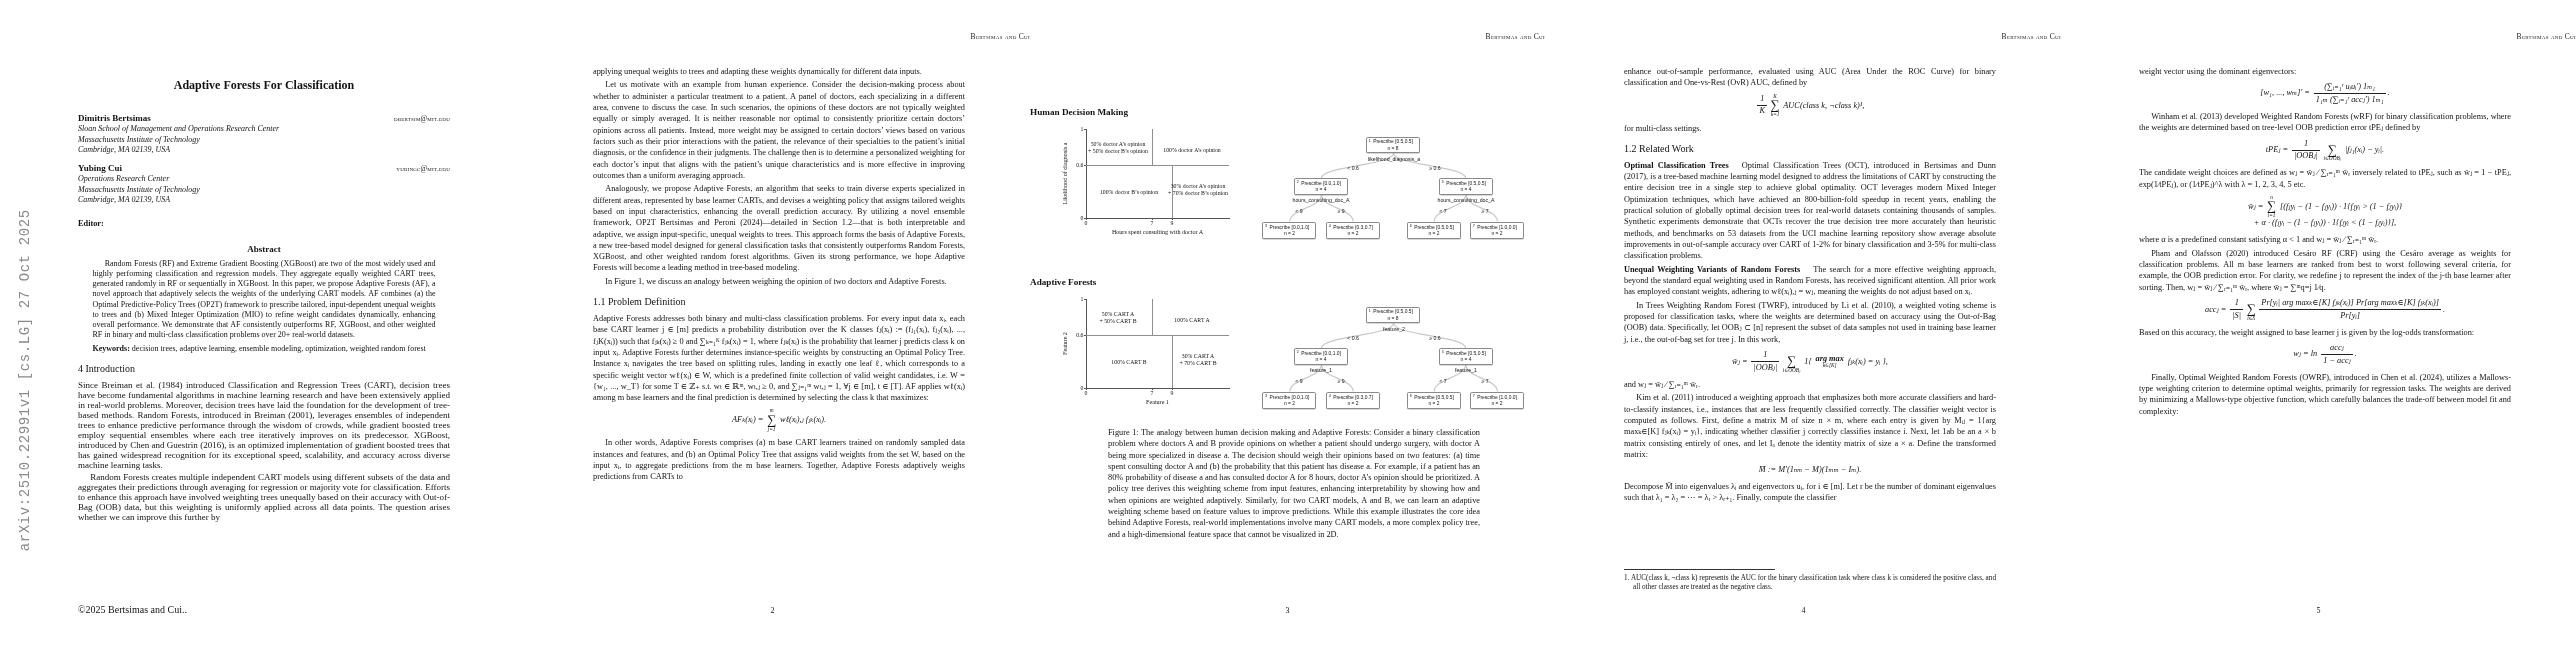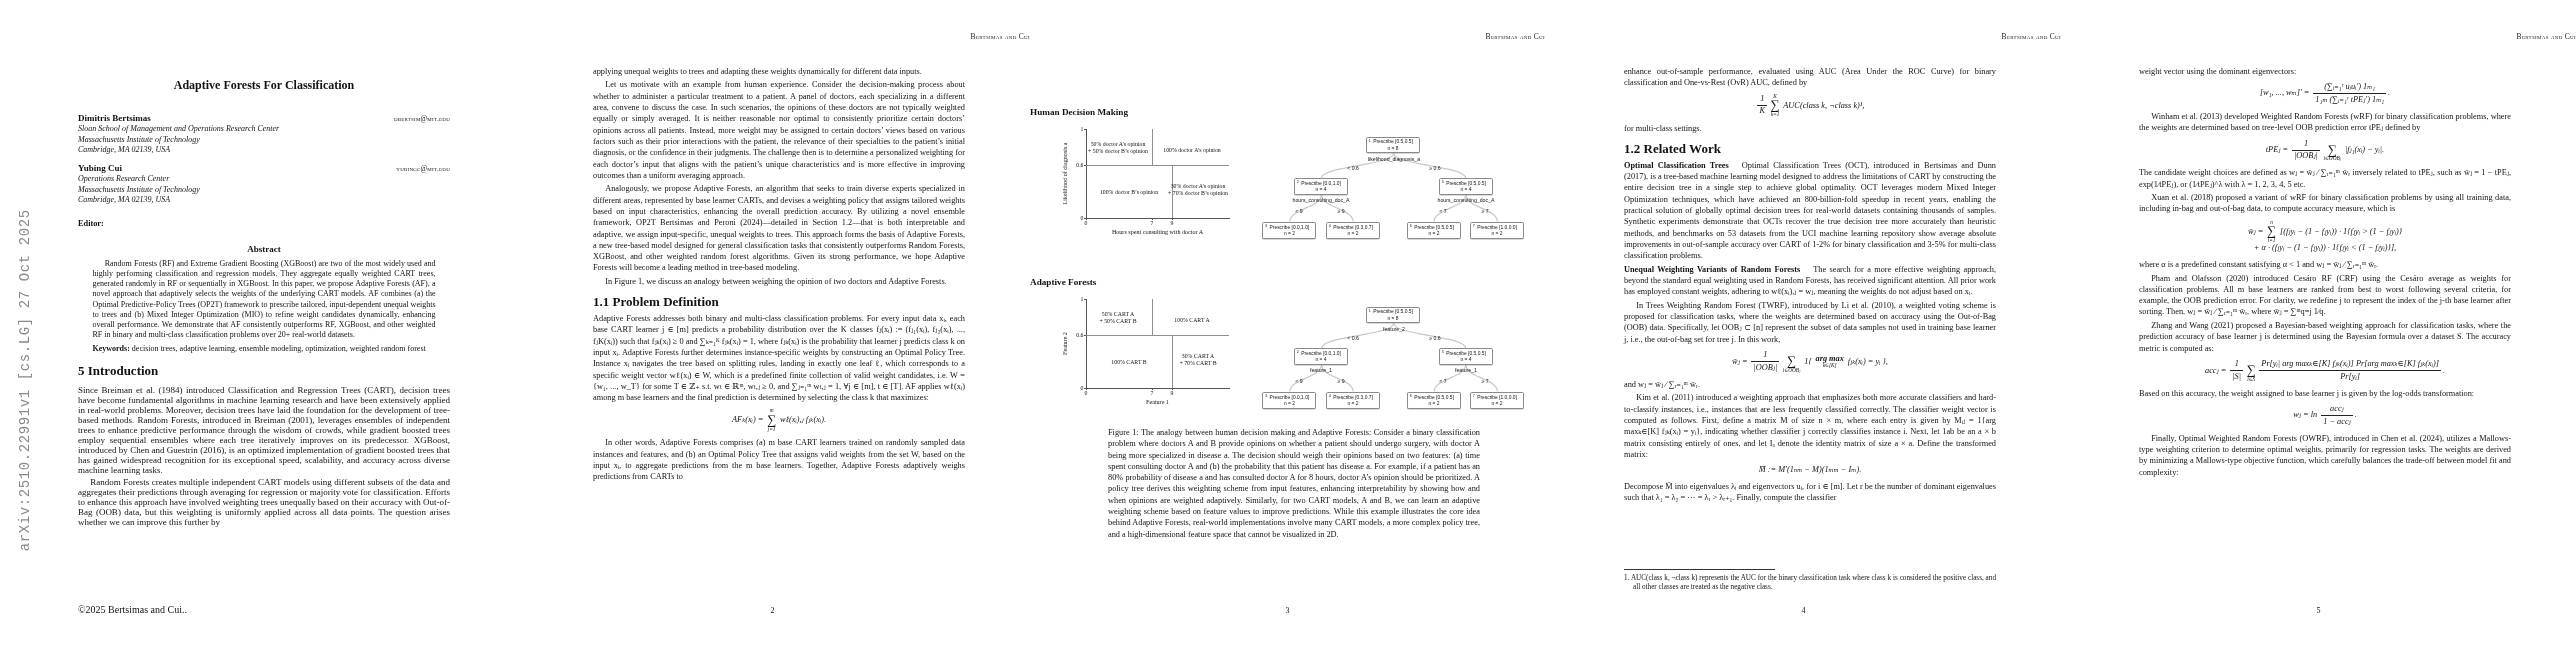--- a/index.html
+++ b/index.html
@@ -22,21 +22,21 @@
   .affil{font-style:italic;font-size:8px;line-height:10.6px;}
   .editor{margin-top:13.3px;font-size:8.3px;font-weight:bold;}
   .abs-title{text-align:center;font-weight:bold;font-size:9px;margin:15.6px 0 5px;}
   .absblock{margin:0 14.5px;font-size:8px;line-height:10.2px;text-align:justify;}
   .abs-text{text-indent:12.2px;}
   .kw{margin-top:3.3px;}
   
   .flowcontent{position:absolute;left:78px;top:66px;width:372px;font-size:8.3px;line-height:11.3px;}
   .para{margin:0 0 2.2px 0;text-indent:12.2px;text-align:justify;}
   .noind{text-indent:0;}
-  .sech{font-weight:bold;font-size:13px;margin:9px 0 5.6px;}
+  .sech{font-weight:normal;font-size:10px;margin:9px 0 5.6px;}
   .runin b{margin-right:13px;}
   .formula{text-align:center;font-style:italic;font-size:8.3px;margin:5px 0 5.6px;line-height:1.25;}
   .frac{display:inline-block;vertical-align:middle;text-align:center;margin:0 1.7px;}
   .frac .num{display:block;padding:0 2.2px 0.6px;border-bottom:0.6px solid #222;}
   .frac .den{display:block;padding:0.6px 2.2px 0;}
   .bigsum,.stk{display:inline-flex;flex-direction:column;align-items:center;vertical-align:middle;margin:0 1.7px;line-height:1;}
   .bigsum .sig{font-size:12.8px;font-style:normal;}
   .bigsum .lim,.stk .lim{font-size:5.3px;font-style:italic;}
   .stk .main{font-size:8.3px;font-weight:bold;}
   .fnblock{position:absolute;left:78px;top:569px;width:372px;}
@@ -90,21 +90,21 @@
       <div class="affil">Operations Research Center</div>
       <div class="affil">Massachusetts Institute of Technology</div>
       <div class="affil">Cambridge, MA 02139, USA</div>
     </div>
     <div class="editor">Editor:</div>
     <div class="abs-title">Abstract</div>
     <div class="absblock">
       <div class="abs-text">Random Forests (RF) and Extreme Gradient Boosting (XGBoost) are two of the most widely used and highly performing classification and regression models. They aggregate equally weighted CART trees, generated randomly in RF or sequentially in XGBoost. In this paper, we propose Adaptive Forests (AF), a novel approach that adaptively selects the weights of the underlying CART models. AF combines (a) the Optimal Predictive-Policy Trees (OP2T) framework to prescribe tailored, input-dependent unequal weights to trees and (b) Mixed Integer Optimization (MIO) to refine weight candidates dynamically, enhancing overall performance. We demonstrate that AF consistently outperforms RF, XGBoost, and other weighted RF in binary and multi-class classification problems over 20+ real-world datasets.</div>
       <div class="kw"><b>Keywords:</b> <span>decision trees, adaptive learning, ensemble modeling, optimization, weighted random forest</span></div>
     </div>
-    <div class="sech">5 Introduction</div>
+    <div class="sech">4 Introduction</div>
     <p class="para noind">Since Breiman et al. (1984) introduced Classification and Regression Trees (CART), decision trees have become fundamental algorithms in machine learning research and have been extensively applied in real-world problems. Moreover, decision trees have laid the foundation for the development of tree-based methods. Random Forests, introduced in Breiman (2001), leverages ensembles of independent trees to enhance predictive performance through the wisdom of crowds, while gradient boosted trees employ sequential ensembles where each tree iteratively improves on its predecessor. XGBoost, introduced by Chen and Guestrin (2016), is an optimized implementation of gradient boosted trees that has gained widespread recognition for its exceptional speed, scalability, and accuracy across diverse machine learning tasks.</p>
     <p class="para">Random Forests creates multiple independent CART models using different subsets of the data and aggregates their predictions through averaging for regression or majority vote for classification. Efforts to enhance this approach have involved weighting trees unequally based on their accuracy with Out-of-Bag (OOB) data, but this weighting is uniformly applied across all data points. The question arises whether we can improve this further by</p>
   </div>
   <div class="copyright">©2025 Bertsimas and Cui..</div>
 </div>
 
 <div class="page" style="left:515px;">
   <div class="running-head">Bertsimas and Cui</div>
   <div class="flowcontent">
       <p class="para noind">applying unequal weights to trees and adapting these weights dynamically for different data inputs.</p>
@@ -325,37 +325,35 @@
     <div class="fnrule"></div>
     <div class="fnote">1. AUC(class k, ¬class k) represents the AUC for the binary classification task where class k is considered the positive class, and all other classes are treated as the negative class.</div>
   </div>
   <div class="pagenum">4</div>
 </div>
 
 <div class="page" style="left:2061px;">
   <div class="running-head">Bertsimas and Cui</div>
   <div class="flowcontent">
       <p class="para noind">weight vector using the dominant eigenvectors:</p>
-      <div class="formula"><span>[w₁, ..., wₘ]′ = </span><span class="frac"><span class="num">(∑ᵢ₌₁ʳ uᵢuᵢ′) 1ₘ₁</span><span class="den">1₁ₘ (∑ᵢ₌₁ʳ tPEⱼ′) 1ₘ₁</span></span><span>.</span></div>
+      <div class="formula"><span>[w₁, ..., wₘ]′ = </span><span class="frac"><span class="num">(∑ᵢ₌₁ʳ uᵢuᵢ′) 1ₘ₁</span><span class="den">1₁ₘ (∑ᵢ₌₁ʳ accⱼ′) 1ₘ₁</span></span><span>.</span></div>
       <p class="para">Winham et al. (2013) developed Weighted Random Forests (wRF) for binary classification problems, where the weights are determined based on tree-level OOB prediction error tPEⱼ defined by</p>
       <div class="formula"><span>tPEⱼ = </span><span class="frac"><span class="num">1</span><span class="den">|OOBⱼ|</span></span><span class="bigsum">
           <span class="lim">&nbsp;</span>
           <span class="sig">∑</span>
           <span class="lim">i∈OOBⱼ</span>
         </span><span> |fⱼ₁(xᵢ) − yᵢ|.</span></div>
       <p class="para noind">The candidate weight choices are defined as wⱼ = w̄ⱼ ∕ ∑ᵣ₌₁ᵐ w̄ᵣ inversely related to tPEⱼ, such as w̄ⱼ = 1 − tPEⱼ, exp(1∕tPEⱼ), or (1∕tPEⱼ)^λ with λ = 1, 2, 3, 4, 5 etc.</p>
-      <p class="para">Xuan et al. (2018) proposed a variant of wRF for binary classification problems by using all training data, including in-bag and out-of-bag data, to compute accuracy measure, which is</p>
       <div class="formula"><span>w̄ⱼ = </span><span class="bigsum">
           <span class="lim">n</span>
           <span class="sig">∑</span>
           <span class="lim">i=1</span>
         </span><span> [(fⱼyᵢ − (1 − fⱼyᵢ)) · 1{fⱼyᵢ &gt; (1 − fⱼyᵢ)}</span><br><span>+ α · (fⱼyᵢ − (1 − fⱼyᵢ)) · 1{fⱼyᵢ &lt; (1 − fⱼyᵢ)}],</span></div>
       <p class="para noind">where α is a predefined constant satisfying α &lt; 1 and wⱼ = w̄ⱼ ∕ ∑ᵣ₌₁ᵐ w̄ᵣ.</p>
       <p class="para">Pham and Olafsson (2020) introduced Cesáro RF (CRF) using the Cesáro average as weights for classification problems. All m base learners are ranked from best to worst following several criteria, for example, the OOB prediction error. For clarity, we redefine j to represent the index of the j-th base learner after sorting. Then, wⱼ = w̄ⱼ ∕ ∑ᵣ₌₁ᵐ w̄ᵣ, where w̄ⱼ = ∑ᵐq=j 1∕q.</p>
-      <p class="para">Zhang and Wang (2021) proposed a Bayesian-based weighting approach for classification tasks, where the prediction accuracy of base learner j is determined using the Bayesian formula over a dataset S. The accuracy metric is computed as:</p>
       <div class="formula"><span>accⱼ = </span><span class="frac"><span class="num">1</span><span class="den">|S|</span></span><span class="bigsum">
           <span class="lim">&nbsp;</span>
           <span class="sig">∑</span>
           <span class="lim">i∈S</span>
         </span><span class="frac"><span class="num">Pr[yᵢ| arg maxₖ∈[K] fⱼₖ(xᵢ)] Pr[arg maxₖ∈[K] fⱼₖ(xᵢ)]</span><span class="den">Pr[yᵢ]</span></span><span>.</span></div>
       <p class="para noind">Based on this accuracy, the weight assigned to base learner j is given by the log-odds transformation:</p>
       <div class="formula"><span>wⱼ = ln </span><span class="frac"><span class="num">accⱼ</span><span class="den">1 − accⱼ</span></span><span>.</span></div>
       <p class="para">Finally, Optimal Weighted Random Forests (OWRF), introduced in Chen et al. (2024), utilizes a Mallows-type weighting criterion to determine optimal weights, primarily for regression tasks. The weights are derived by minimizing a Mallows-type objective function, which carefully balances the trade-off between model fit and complexity:</p>
     </div>
   <div class="pagenum">5</div>

